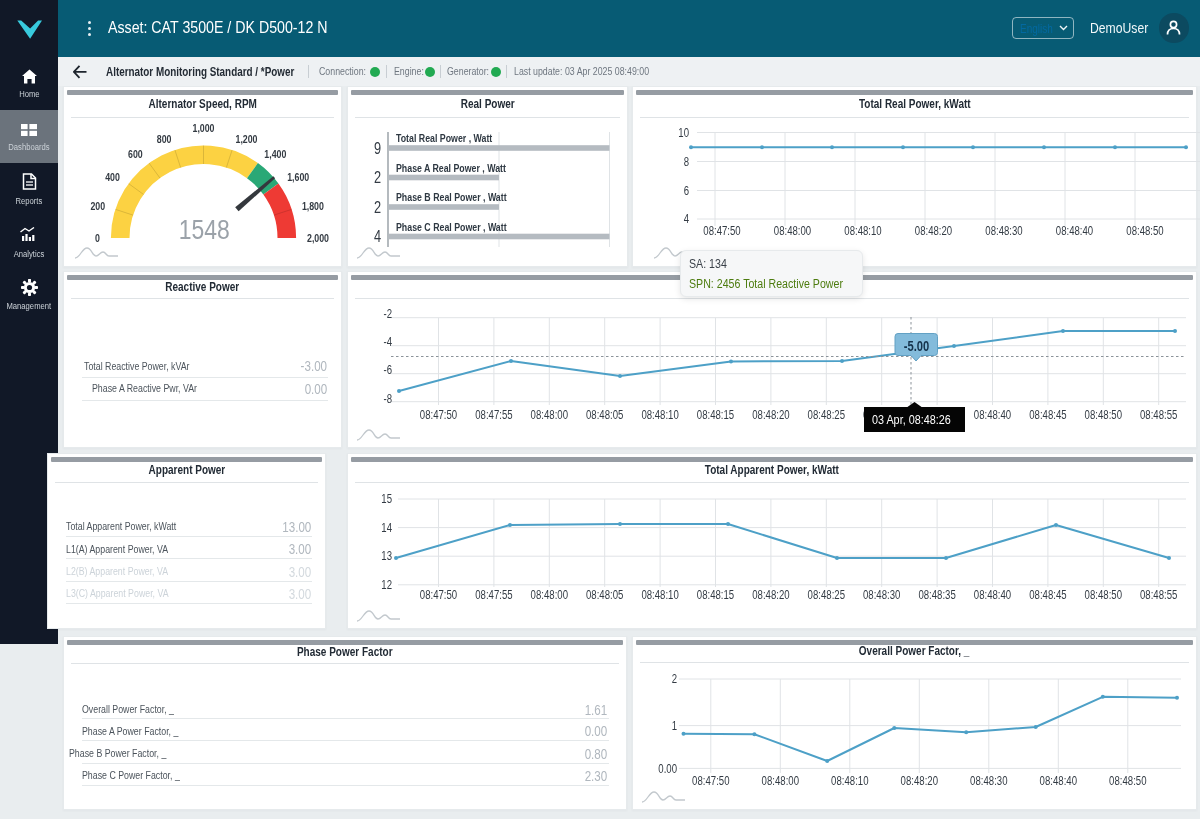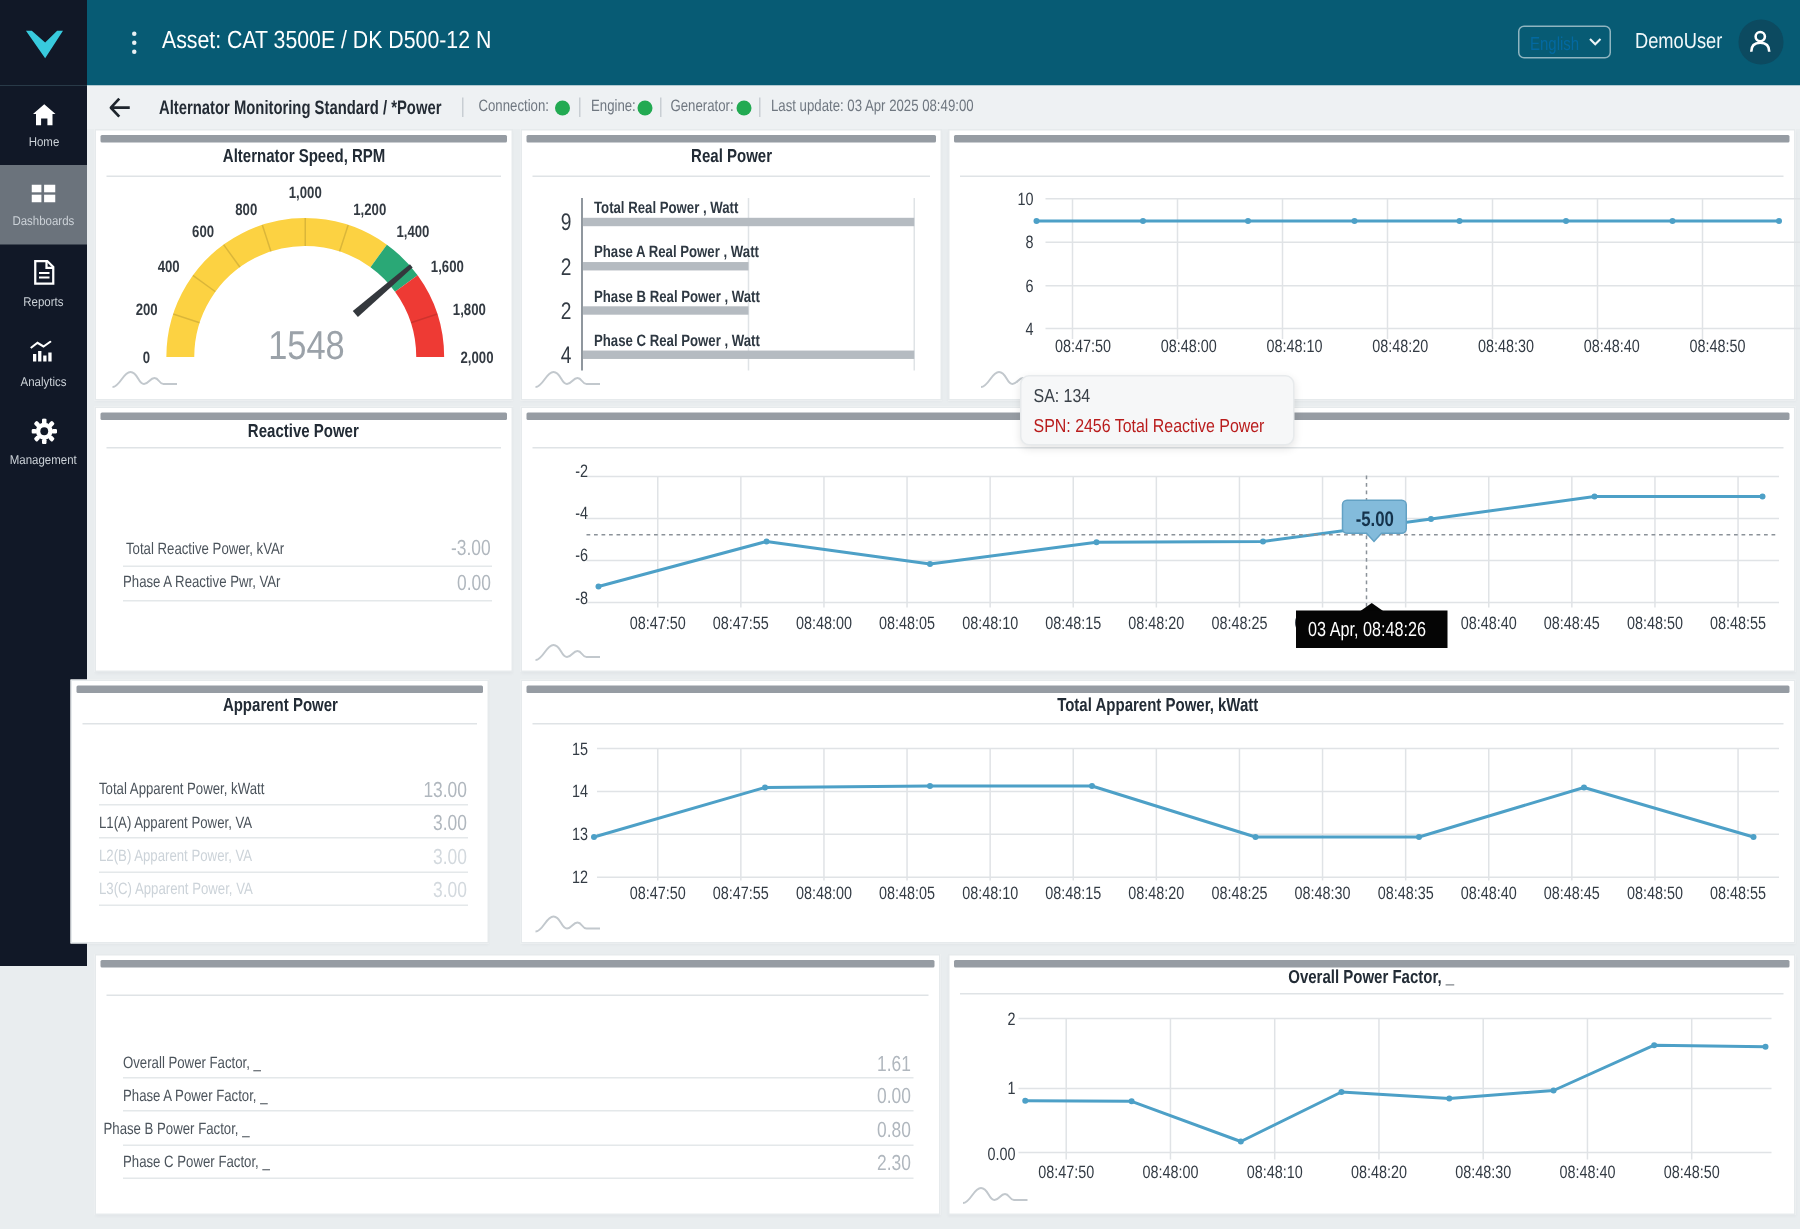--- a/index.html
+++ b/index.html
@@ -146,20 +146,21 @@
         <text transform="translate(33.0,155.0) scale(0.8,1)" font-size="16" text-anchor="end" fill="#333b44" font-weight="normal">4</text>
         <rect x="40.7" y="146.7" width="220.8" height="5.6" fill="#b5bbc1"></rect>
         <text transform="translate(48.0,143.5) scale(0.8,1)" font-size="11" text-anchor="start" fill="#2e3842" font-weight="600">Phase C Real Power , Watt</text>
         <g transform="translate(8,158)" fill="none" stroke="#c2c8cd" stroke-width="1.3">
           <path d="M1,13 C6,13 8,3 13,3 C18,3 18,11 22,11 C25,11 26,7 29,7 C32,7 32,11 35,11 L44,11"></path>
         </g>
       </svg></div>
   </div>
 <div class="panel" style="left:632px;top:86px;width:565px;height:181px">
     <div class="handle"></div>
+    <div class="ptitle" style="top:9.5px"><span class="sx oc">Total Real Power, kWatt</span></div>
     <div class="pdiv" style="top:30px"></div>
     <div class="abs" style="left:12px;top:0px"><svg width="565" height="181" viewBox="0 0 565 181">
         <line x1="70.0" y1="45.5" x2="70.0" y2="139" stroke="#e0e3e6" stroke-width="1"></line>
         <line x1="140.0" y1="45.5" x2="140.0" y2="139" stroke="#e0e3e6" stroke-width="1"></line>
         <line x1="210.0" y1="45.5" x2="210.0" y2="139" stroke="#e0e3e6" stroke-width="1"></line>
         <line x1="280.0" y1="45.5" x2="280.0" y2="139" stroke="#e0e3e6" stroke-width="1"></line>
         <line x1="350.0" y1="45.5" x2="350.0" y2="139" stroke="#e0e3e6" stroke-width="1"></line>
         <line x1="420.0" y1="45.5" x2="420.0" y2="139" stroke="#e0e3e6" stroke-width="1"></line>
         <line x1="490.0" y1="45.5" x2="490.0" y2="139" stroke="#e0e3e6" stroke-width="1"></line>
         <line x1="560.0" y1="45.5" x2="560.0" y2="139" stroke="#e0e3e6" stroke-width="1"></line>
@@ -192,21 +193,21 @@
         </g>
       </svg></div>
   </div>
 <div class="panel" style="left:63px;top:271px;width:279px;height:177px">
     <div class="handle"></div>
     <div class="ptitle" style="top:8px"><span class="sx oc">Reactive Power</span></div>
     <div class="pdiv" style="top:26px"></div>
     <div class="t" style="left:20px;top:87.5px;font-size:11px;color:#4b535b"><span class="sx ol">Total Reactive Power, kVAr</span></div>
     <div class="t" style="right:14px;top:86.0px;font-size:14.5px;color:#b0b7be"><span class="sx or">-3.00</span></div>
     <div class="row-line" style="left:18px;right:13px;top:105px"></div>
-    <div class="t" style="left:18px;top:110px;font-size:11px;color:#4b535b"><span class="sx ol">Phase A Reactive Pwr, VAr</span></div>
+    <div class="t" style="left:28px;top:110px;font-size:11px;color:#4b535b"><span class="sx ol">Phase A Reactive Pwr, VAr</span></div>
     <div class="t" style="right:14px;top:108.5px;font-size:14.5px;color:#b0b7be"><span class="sx or">0.00</span></div>
     <div class="row-line" style="left:18px;right:13px;top:127.7px"></div>
   </div>
 <div class="panel" style="left:347px;top:271px;width:850px;height:177px">
     <div class="handle"></div>
     <div class="pdiv" style="top:26px"></div>
     <div class="abs" style="left:0;top:0px"><svg width="850" height="177" viewBox="0 0 850 177">
         <line x1="90.5" y1="45.7" x2="90.5" y2="133" stroke="#e0e3e6" stroke-width="1"></line>
         <line x1="145.9" y1="45.7" x2="145.9" y2="133" stroke="#e0e3e6" stroke-width="1"></line>
         <line x1="201.3" y1="45.7" x2="201.3" y2="133" stroke="#e0e3e6" stroke-width="1"></line>
@@ -328,20 +329,21 @@
         <circle cx="598.0" cy="104.0" r="2.0" fill="#4da0c7"></circle>
         <circle cx="708.0" cy="71.0" r="2.0" fill="#4da0c7"></circle>
         <circle cx="821.0" cy="104.0" r="2.0" fill="#4da0c7"></circle>
         <g transform="translate(8,154)" fill="none" stroke="#c2c8cd" stroke-width="1.3">
           <path d="M1,13 C6,13 8,3 13,3 C18,3 18,11 22,11 C25,11 26,7 29,7 C32,7 32,11 35,11 L44,11"></path>
         </g>
       </svg></div>
   </div>
 <div class="panel" style="left:63px;top:636px;width:564px;height:174px">
     <div class="handle"></div>
+    <div class="ptitle" style="top:8px"><span class="sx oc">Phase Power Factor</span></div>
     <div class="pdiv" style="top:25.5px"></div>
     <div class="t" style="left:18px;top:66px;font-size:11px;color:#4b535b"><span class="sx ol">Overall Power Factor, _</span></div>
     <div class="t" style="right:18.5px;top:64.5px;font-size:14.5px;color:#b0b7be"><span class="sx or">1.61</span></div>
     <div class="row-line" style="left:18px;right:17.5px;top:81px"></div>
     <div class="t" style="left:18px;top:87.5px;font-size:11px;color:#4b535b"><span class="sx ol">Phase A Power Factor, _</span></div>
     <div class="t" style="right:18.5px;top:86.0px;font-size:14.5px;color:#b0b7be"><span class="sx or">0.00</span></div>
     <div class="row-line" style="left:18px;right:17.5px;top:103px"></div>
     <div class="t" style="left:5px;top:110px;font-size:11px;color:#4b535b"><span class="sx ol">Phase B Power Factor, _</span></div>
     <div class="t" style="right:18.5px;top:108.5px;font-size:14.5px;color:#b0b7be"><span class="sx or">0.80</span></div>
     <div class="row-line" style="left:18px;right:17.5px;top:125.5px"></div>
@@ -383,17 +385,17 @@
         <circle cx="402.7" cy="90.0" r="2.0" fill="#4da0c7"></circle>
         <circle cx="469.8" cy="59.8" r="2.0" fill="#4da0c7"></circle>
         <circle cx="544.0" cy="60.8" r="2.0" fill="#4da0c7"></circle>
         <g transform="translate(8,152)" fill="none" stroke="#c2c8cd" stroke-width="1.3">
           <path d="M1,13 C6,13 8,3 13,3 C18,3 18,11 22,11 C25,11 26,7 29,7 C32,7 32,11 35,11 L44,11"></path>
         </g>
       </svg></div>
   </div>
 <div class="abs" style="left:680px;top:250px;width:183px;height:46.5px;background:#f6f7f8;border:1px solid #e7eaec;border-radius:6px;box-shadow:0 2px 6px rgba(0,0,0,0.10)"></div>
 <div class="t" style="left:689px;top:257px;font-size:12.5px;color:#3a4149"><span class="sx ol" style="transform:scaleX(0.85)">SA: 134</span></div>
-<div class="t" style="left:689px;top:277px;font-size:12.5px;color:#b91c1c"><span class="sx ol" style="transform:scaleX(0.85)">SPN: 2456 Total Reactive Power</span></div>
+<div class="t" style="left:689px;top:277px;font-size:12.5px;color:#4d7c0f"><span class="sx ol" style="transform:scaleX(0.85)">SPN: 2456 Total Reactive Power</span></div>
 <svg class="abs" style="left:906px;top:402px" width="17" height="6" viewBox="0 0 17 6">
     <path d="M0 6 L8.5 0 L17 6 Z" fill="#050505"></path>
   </svg>
 <div class="abs" style="left:864px;top:407px;width:101px;height:24.5px;background:#050505"></div>
 <div class="t" style="left:872px;top:412px;font-size:13.5px;color:#fff"><span class="sx ol">03 Apr, 08:48:26</span></div>
 </body></html>

